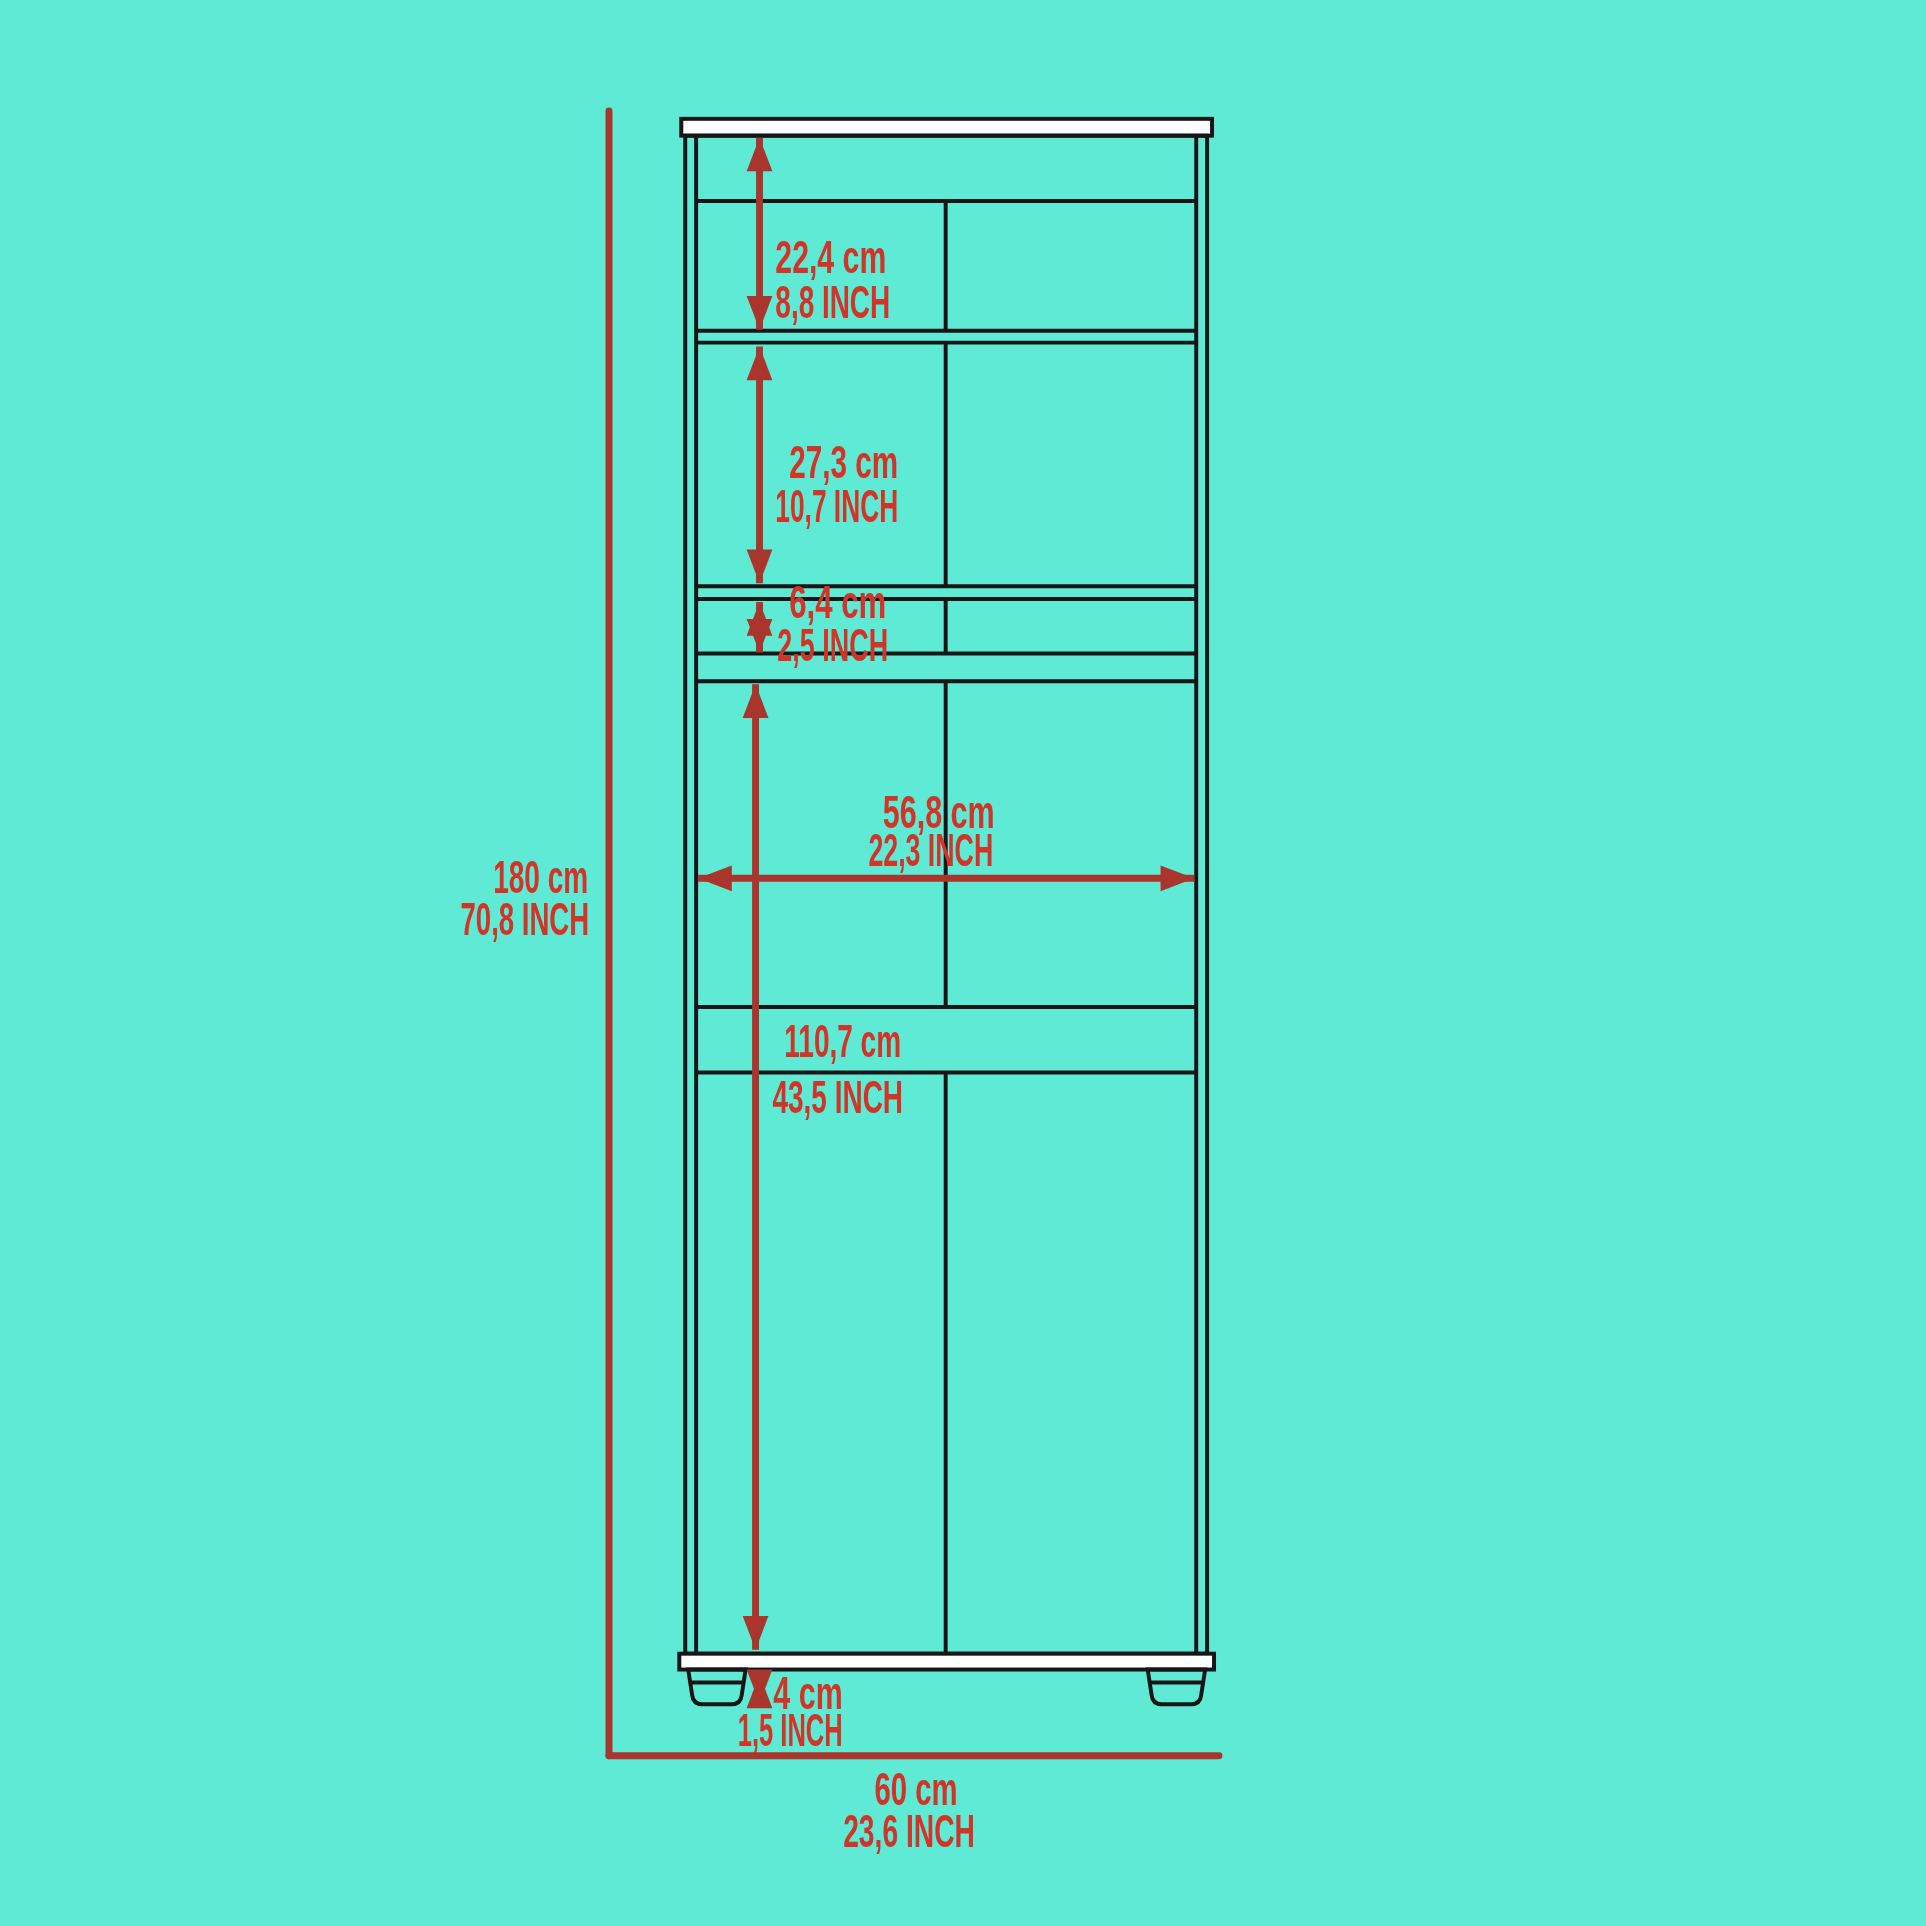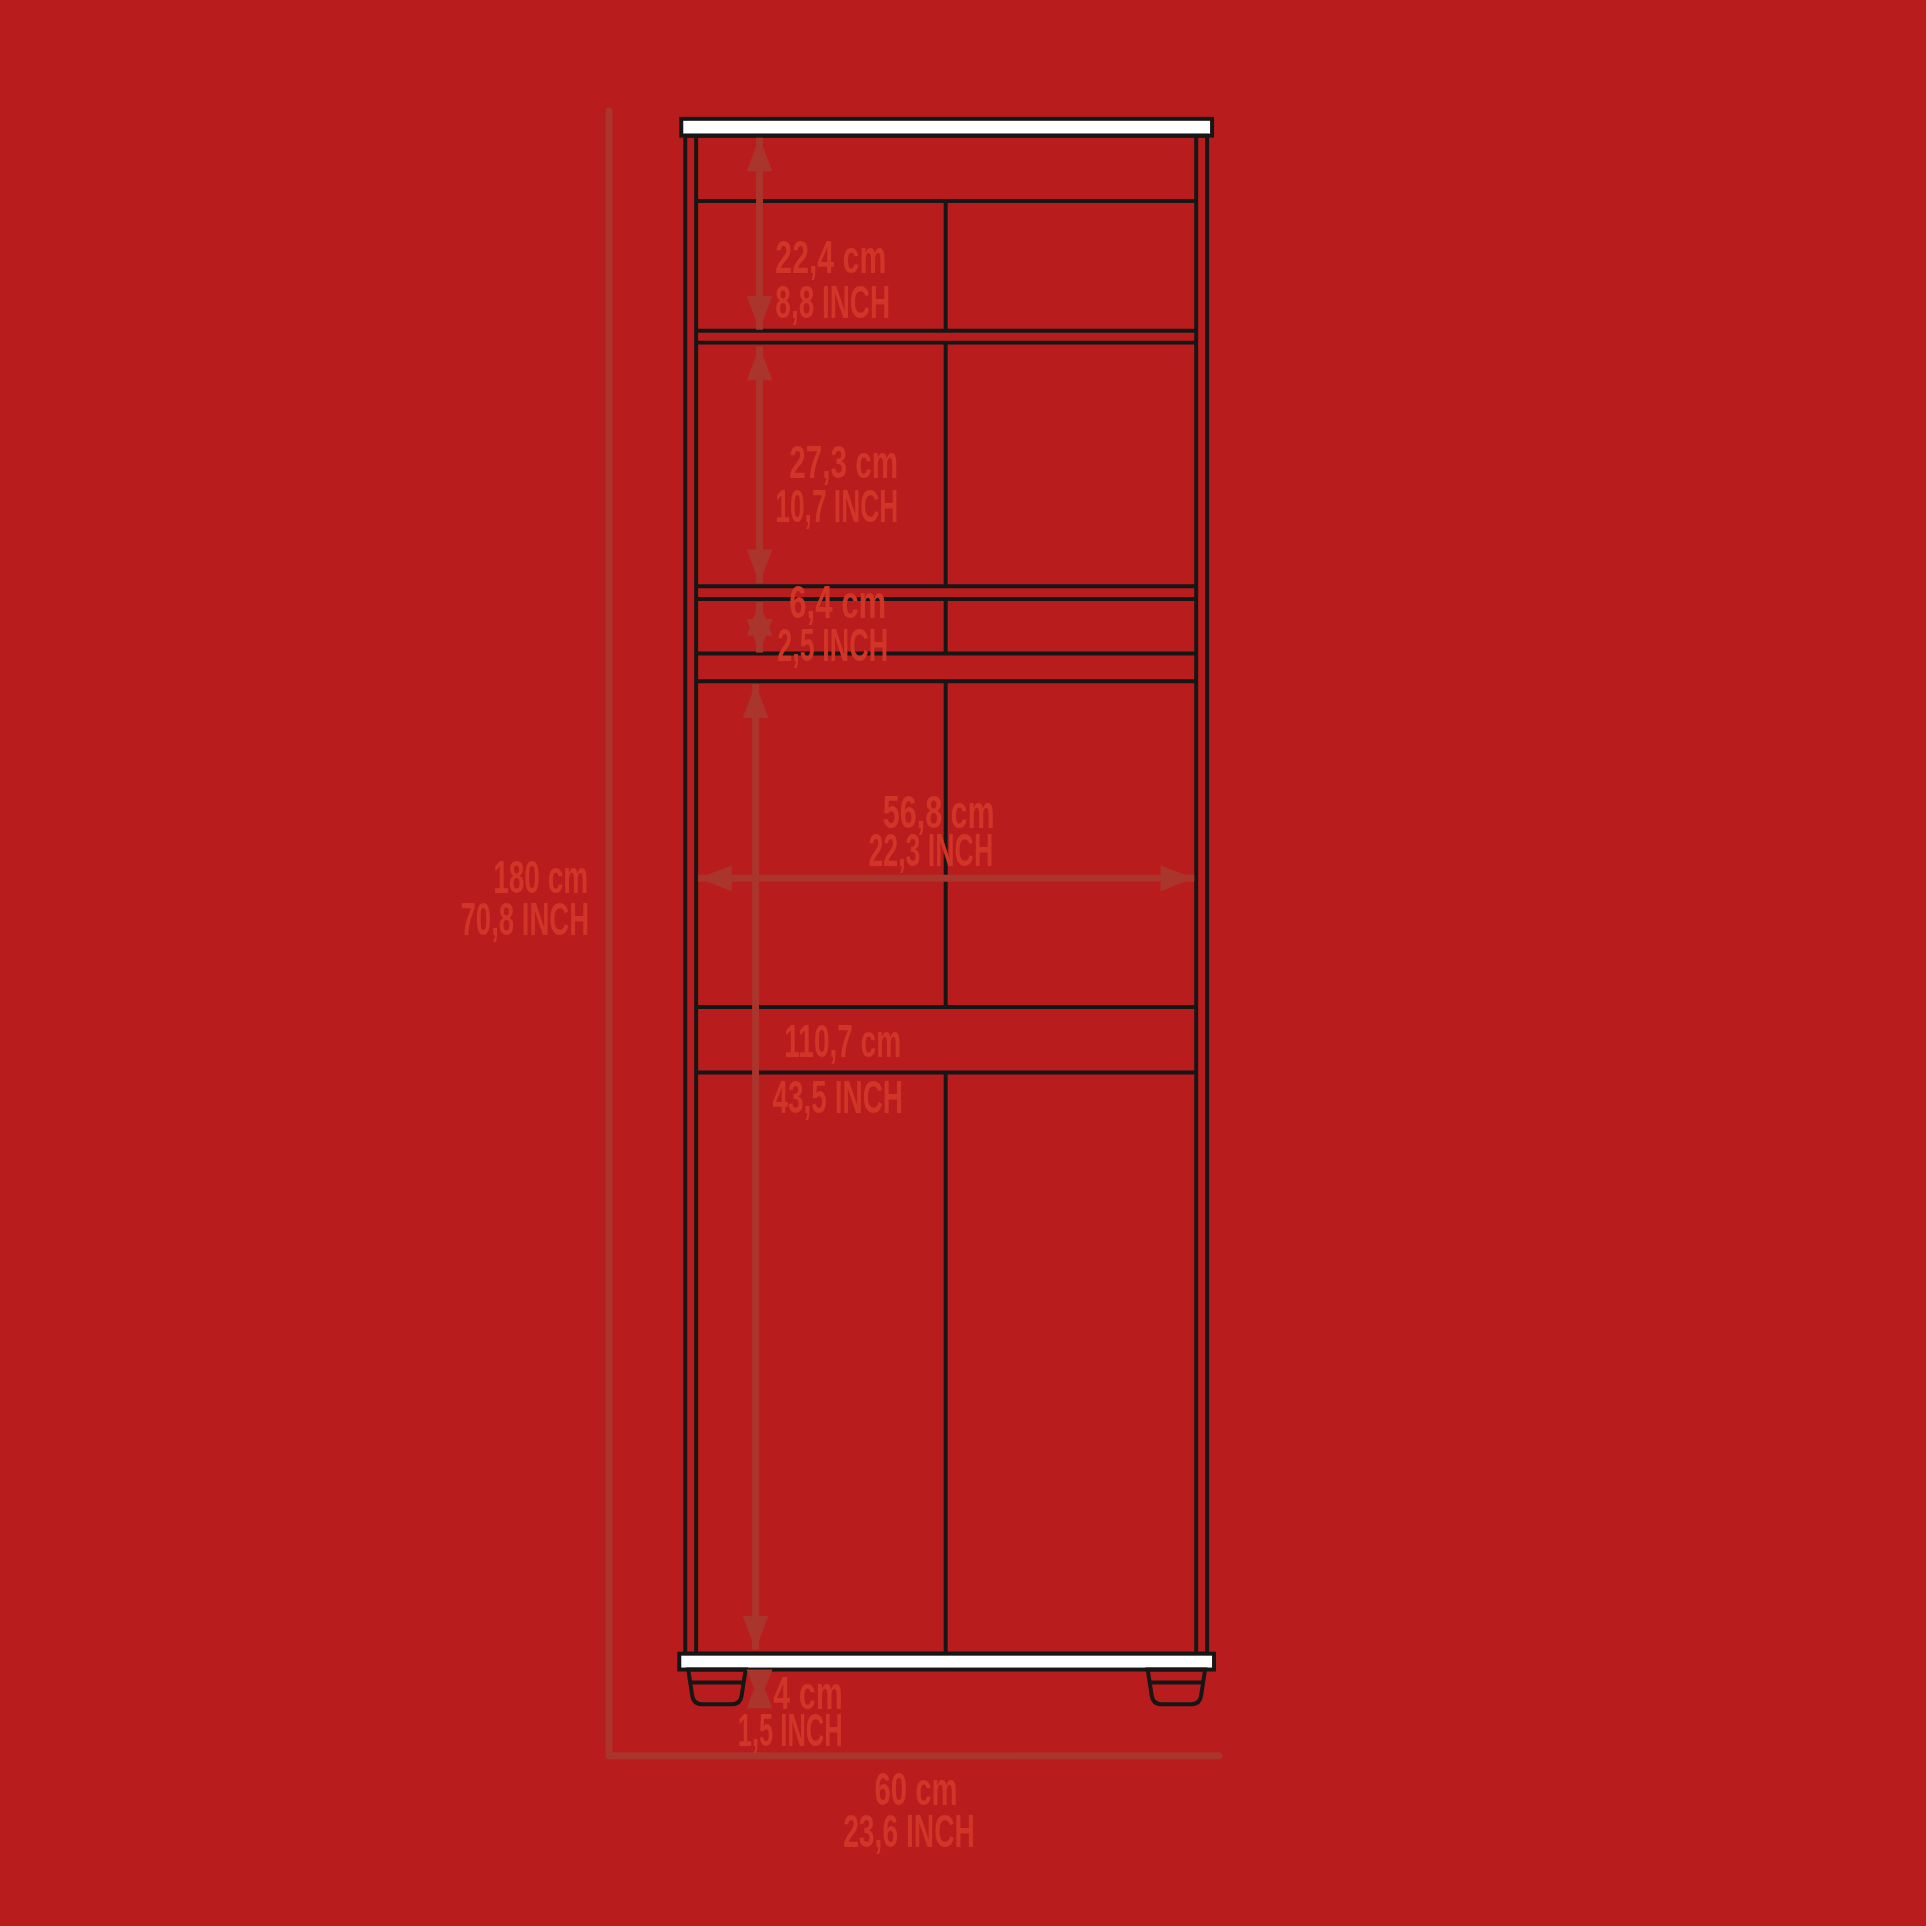--- a/index.html
+++ b/index.html
@@ -1,16 +1,16 @@
 <!DOCTYPE html>
 <html><head>
 <meta charset="utf-8">
 <style>
   html,body{margin:0;padding:0;background:#ffffff;}
-  .stage{position:relative;width:1927px;height:1927px;background:#b91c1c;overflow:hidden;}
+  .stage{position:relative;width:1927px;height:1927px;background:#5eead4;overflow:hidden;}
   svg{display:block;}
   text{
     font-family:"Liberation Sans", sans-serif;
     font-weight:700;
     fill:#d13528;
     font-size:46px;
   }
   .outline{stroke:#161616;stroke-width:4;fill:none;}
   .outline-fill{stroke:#161616;stroke-width:4;fill:#ffffff;}
   .dimline{stroke:#aa352c;stroke-width:7;fill:none;stroke-linecap:round;}

